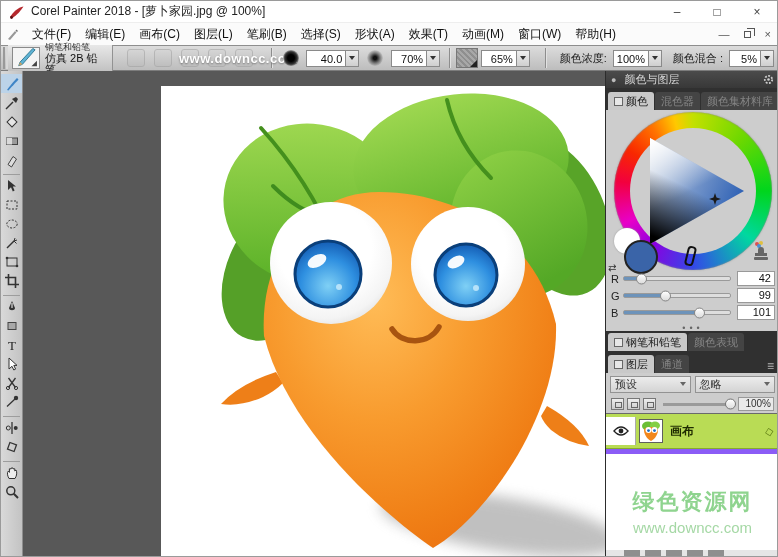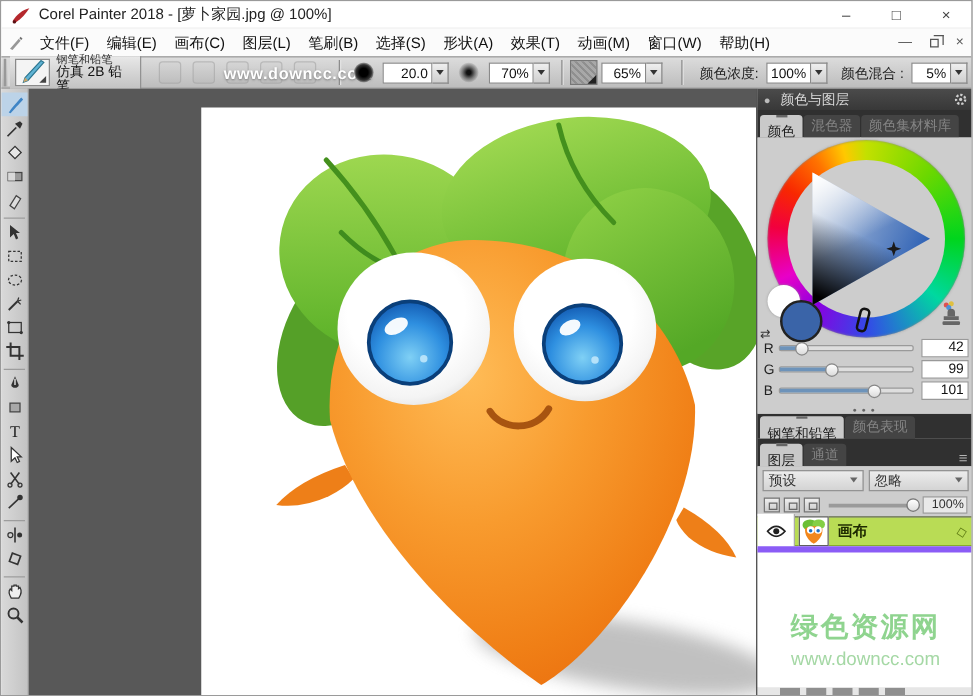--- a/index.html
+++ b/index.html
@@ -63,21 +63,21 @@
   .workspace { position:absolute; left:22px; top:0; width:582px; height:487px; background:#585858; }
   .canvas { position:absolute; left:138px; top:15px; width:444px; height:472px; background:#fff; }
   .canvas svg { display:block; }
 
   
   .rightpanel { position:absolute; right:0; top:0; width:174px; height:487px; background:#cdcdcd; border-left:1px solid #2c2c2c; display:flex; flex-direction:column; }
   .rp-header { height:17px; background:linear-gradient(#4b4b4b,#383838); color:#d8d8d8; font-size:11px; display:flex; align-items:center; padding:0 5px; }
   .rp-header .hdr-dot { color:#bbb; margin-right:8px; font-size:9px; }
   .rp-header .hdr-title { flex:1; }
   .tabbar { height:22px; background:#303030; display:flex; align-items:flex-end; padding:0 2px; gap:1px; }
-  .tab { height:18px; line-height:18px; padding:0 6px; font-size:11px; color:#848484; background:#444; border-radius:3px 3px 0 0; white-space:nowrap; display:flex; align-items:center; gap:3px;flex-direction:column; }
+  .tab { height:18px; line-height:18px; padding:0 6px; font-size:11px; color:#848484; background:#444; border-radius:3px 3px 0 0; white-space:nowrap; display:flex; align-items:center; gap:3px; }
   .tab.active { background:#c9c9c9; color:#1c1c1c; }
   .tab .tab-ico { width:9px; height:9px; border:1px solid #666; background:#e7e7e7; display:inline-block; }
   .tab-menu { margin-left:auto; color:#b5b5b5; font-size:12px; padding:0 3px; }
 
   .color-body { height:221px; position:relative; background:#cdcdcd; }
   .wheel-ring { position:absolute; left:8px; top:2px; width:158px; height:158px; border-radius:50%;
     background:conic-gradient(from 0deg,#c3e000,#6cd800 12%,#00d51d 25%,#00d8a0 36%,#3448e8 50%,#8a00e0 60%,#e800c8 68%,#f2003e 77%,#f82800 84%,#ff7300 91%,#ffc800 96%,#c3e000);
     box-shadow:inset 0 0 2px #888, 0 0 2px #999; }
   .wheel-inner { position:absolute; left:16px; top:16px; width:126px; height:126px; border-radius:50%; background:#cdcdcd; }
   .sv-triangle { position:absolute; left:26px; top:20px; }
@@ -101,21 +101,21 @@
   .layers-ctrl1 { height:22px; display:flex; align-items:center; gap:4px; padding:0 4px; background:#cdcdcd; }
   .select { flex:1; height:17px; background:linear-gradient(#ececec,#d4d4d4); border:1px solid #939393; display:flex; align-items:center; font-size:11px; color:#333; padding:0 4px; }
   .select .caret { margin-left:auto; border-left:3px solid transparent; border-right:3px solid transparent; border-top:4px solid #666; }
   .layers-ctrl2 { height:18px; display:flex; align-items:center; gap:3px; padding:0 5px; background:#cdcdcd; }
   .lock-ico { width:13px; height:12px; border:1px solid #777; background:linear-gradient(#eee,#ccc); position:relative; }
   .lock-ico::after { content:''; position:absolute; left:3px; top:3px; width:5px; height:4px; border:1px solid #666; }
   .op-track { flex:1; height:3px; background:#9a9a9a; position:relative; margin:0 4px; }
   .op-handle { position:absolute; top:50%; width:11px; height:11px; border-radius:50%; background:linear-gradient(#fff,#ddd); border:1px solid #777; transform:translate(-6px,-50%); }
   .op-value { width:36px; height:14px; background:#e9e9e9; border:1px solid #999; font-size:10px; text-align:right; padding-right:2px; color:#333; line-height:12px; }
 
-  .layer-row { height:24px; display:flex; align-items:center; background:#b9dc55; border-top:1px solid #6a6a6a; border-bottom:1px solid #86ac2c; }
+  .layer-row { height:36px; display:flex; align-items:center; background:#b9dc55; border-top:1px solid #6a6a6a; border-bottom:1px solid #86ac2c; }
   .eye-cell { width:30px; height:28px; background:#fff; border-right:1px solid #aaa; display:flex; align-items:center; justify-content:center; }
   .layer-thumb { width:24px; height:24px; background:#fff; border:1px solid #5f5f5f; margin-left:3px; }
   .layer-name { font-size:12px; font-weight:bold; color:#1e2a00; margin-left:7px; flex:1; }
   .layer-flag { color:#5d7a12; font-size:11px; margin-right:6px; transform:rotate(-12deg); }
 
   .layers-rest { flex:1; background:#fff; position:relative; border-top:5px solid #8b5cf6; }
   .site-mark { position:absolute; left:0; right:0; bottom:14px; text-align:center; }
   .site-mark .l1 { font-size:22px; font-weight:bold; color:#8fd48f; letter-spacing:2px; }
   .site-mark .l2 { font-size:15px; color:#a5d8a5; margin-top:2px; }
   .rp-bottomstrip { height:8px; background:#e6e6e6; display:flex; gap:5px; padding-left:18px; overflow:hidden; }
@@ -181,21 +181,21 @@
       <div class="ghost"></div>
         <div class="ghost"></div>
         <div class="ghost"></div>
         <div class="ghost"></div>
         <div class="ghost"></div>
     </div>
     <div class="tb-watermark">www.downcc.com</div>
     <div class="tb-sep" style="margin-left:18px"></div>
     <div class="dot-icon"></div>
     <div class="num-field">
-      <div class="num-box">20.0</div>
+      <div class="num-box">40.0</div>
       <div class="drop-btn"></div>
     </div>
     <div class="dot-icon soft"></div>
     <div class="num-field">
       <div class="num-box small">70%</div>
       <div class="drop-btn"></div>
     </div>
     <div class="tb-sep"></div>
     <div class="tex-icon"></div>
     <div class="num-field">

